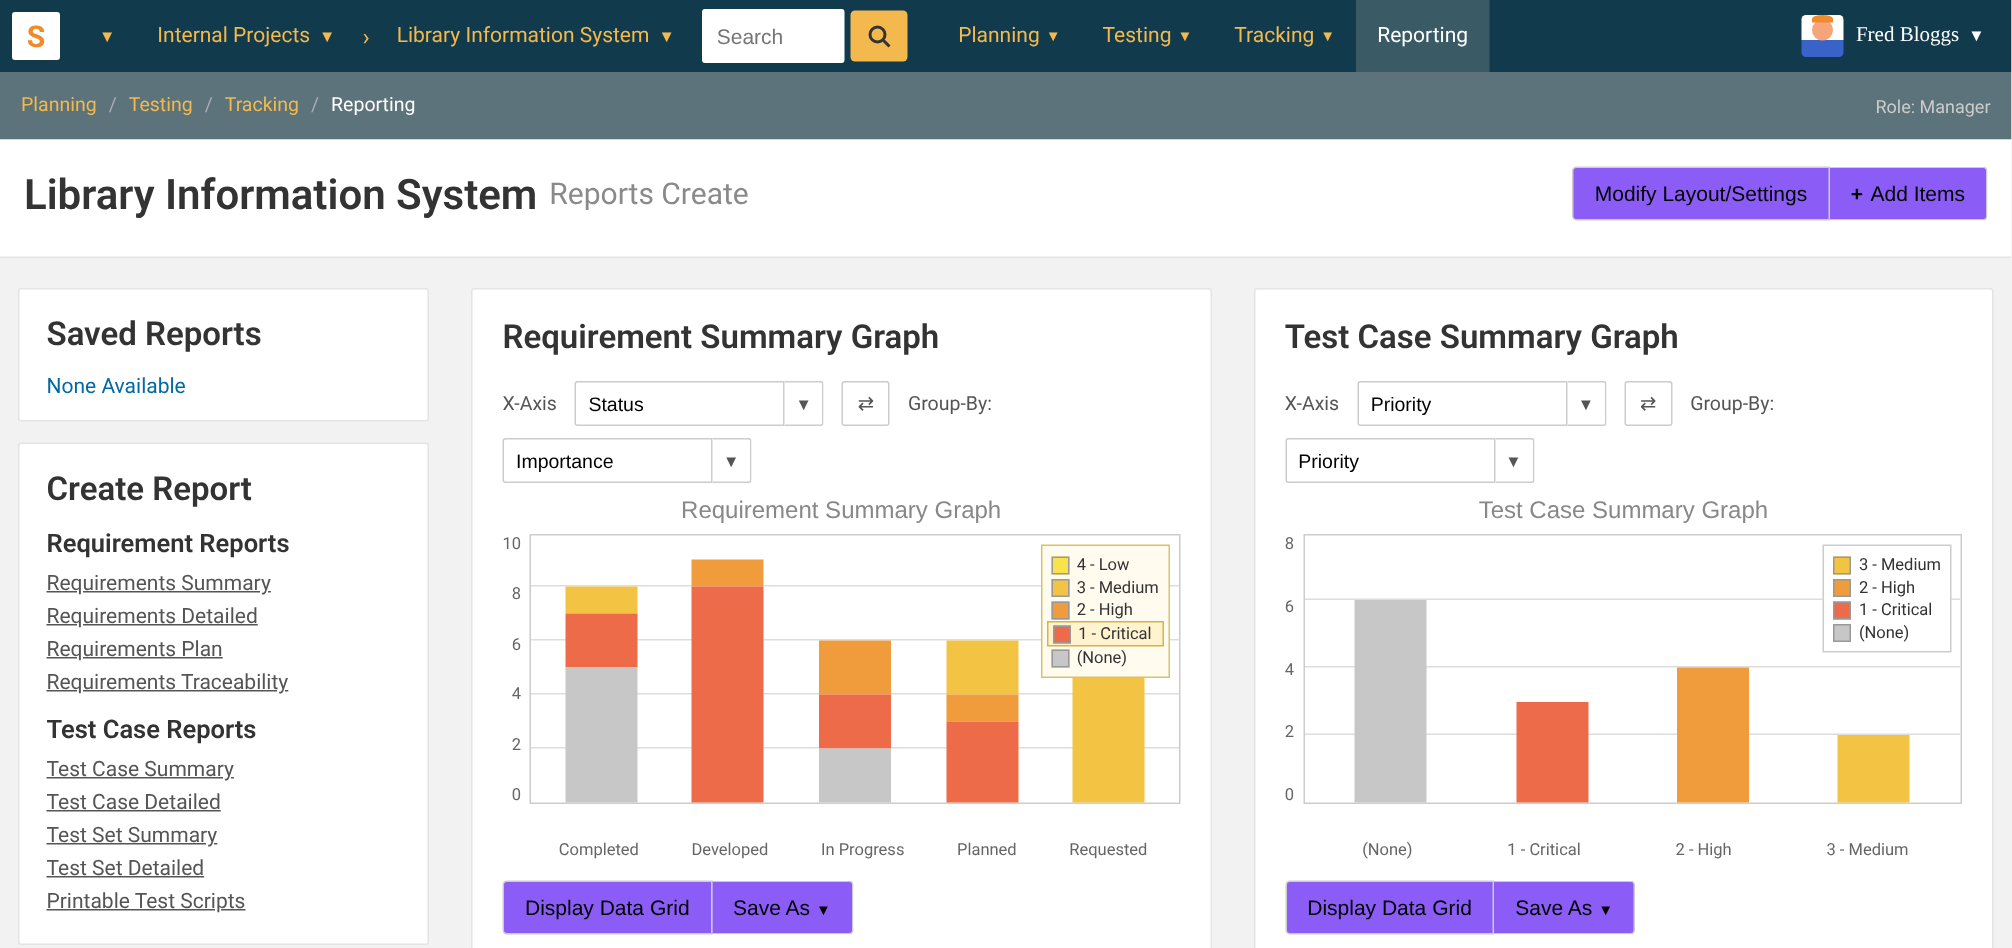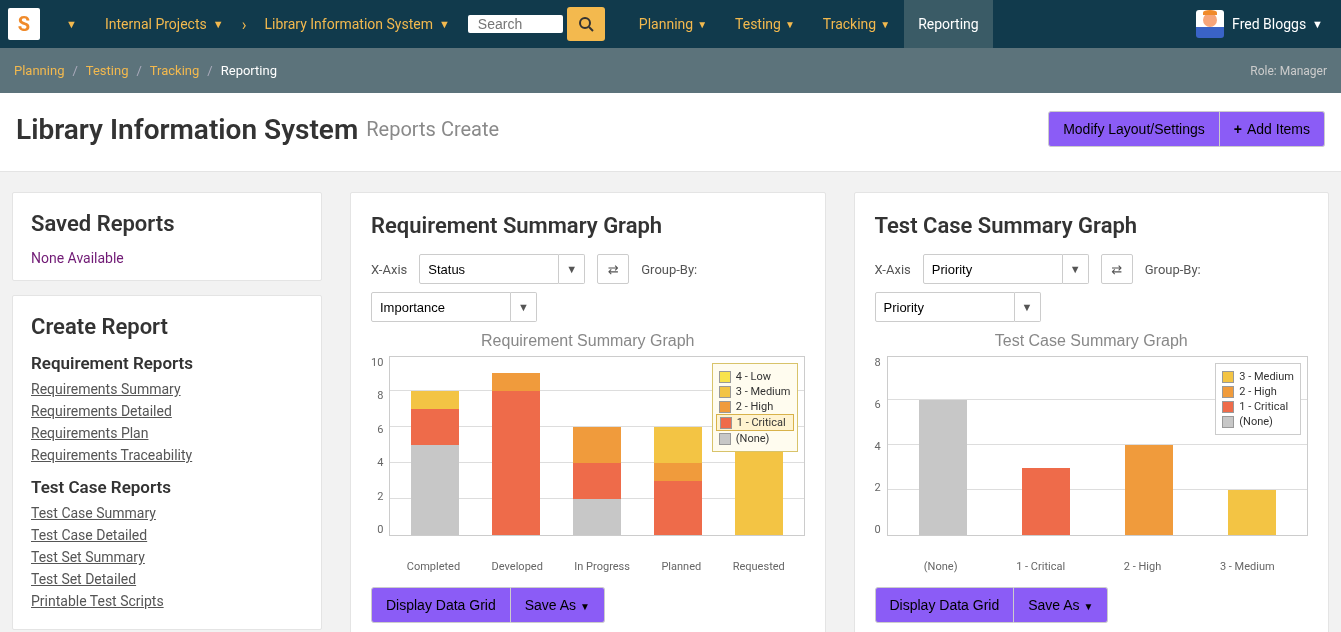--- a/index.html
+++ b/index.html
@@ -2,41 +2,41 @@
 <html><head>
 <meta charset="utf-8">
 <style>
 * { box-sizing: border-box; margin: 0; padding: 0; }
 body { font-family: -apple-system, "Segoe UI", Roboto, Helvetica, Arial, sans-serif; background: #f2f2f2; color: #333; width: 1341px; }
 .topbar { height: 48px; background: #113a4c; display: flex; align-items: center; padding: 0 8px; color: #f3b94e; }
 .logo { width: 32px; height: 32px; background: #fff; border-radius: 2px; display: flex; align-items: center; justify-content: center; color: #f08a2a; font-weight: bold; font-size: 20px; margin-right: 6px; }
 .nav-item { padding: 0 14px; height: 48px; display: flex; align-items: center; cursor: pointer; font-size: 14px; }
 .nav-item.active { background: #3a5b66; color: #fff; }
 .chev { margin-left: 6px; font-size: 11px; }
-.searchbox { width: 95px; height: 18px; border: none; padding: 0 10px; font-size: 14px; border-radius: 2px; margin-left: 4px; }
+.searchbox { width: 95px; height: 36px; border: none; padding: 0 10px; font-size: 14px; border-radius: 2px; margin-left: 4px; }
 .searchbtn { width: 38px; height: 34px; background: #f3b94e; border: none; border-radius: 3px; margin-left: 4px; cursor: pointer; display: flex; align-items: center; justify-content: center; }
-.nav-right { margin-left: auto; display: flex; align-items: flex-end; }
+.nav-right { margin-left: auto; display: flex; align-items: flex-end; font-family: Liberation Serif, serif; }
 .avatar { width: 28px; height: 28px; border-radius: 3px; background: linear-gradient(#fff 60%, #3a63c7 60%); margin-right: 8px; position: relative; }
 .avatar::before { content:""; position:absolute; width:14px; height:14px; background:#f6a57a; border-radius:50%; top:3px; left:7px; }
 .avatar::after { content:""; position:absolute; width:14px; height:5px; background:#f08a2a; border-radius:50% 50% 0 0; top:0; left:7px; }
 .user { color: #fff; font-size: 14px; display: flex; align-items: center; padding-right: 10px; cursor:pointer;}
 .breadcrumb-bar { height: 45px; background: #5c737b; display: flex; align-items: center; padding: 0 14px; font-size: 13px; color: #fff; }
 .breadcrumb-bar a { color: #f3b94e; text-decoration: none; }
 .breadcrumb-bar .sep { margin: 0 8px; color: #aab; }
 .role { margin-left: auto; color: #ccc; font-size: 12px;}
 .header-row { background: #fff; padding: 18px 16px 24px 16px; border-bottom: 1px solid #e4e4e4; display: flex; align-items: center; }
 .header-row h1 { font-size: 28px; font-weight: 600; color: #333; }
 .header-row .sub { font-size: 20px; color: #8a8a8a; margin-left: 8px; }
 .header-btns { margin-left: auto; display: flex; gap: 0; }
 .btn { border: 1px solid #ccc; background: #8b5cf6; padding: 9px 14px; font-size: 14px; cursor: pointer; }
 .btn:first-child{border-radius:3px 0 0 3px;}
 .btn:last-child{border-radius:0 3px 3px 0; border-left:none;}
 .main { display: flex; padding: 20px 12px; gap: 28px; align-items: flex-start; }
 .panel { background: #fff; border: 1px solid #e4e4e4; border-radius: 2px; }
-.side { width: 310px; display: flex; flex-direction: column; gap: 14px; }
+.side { width: 274px; display: flex; flex-direction: column; gap: 14px; }
 .side .panel { padding: 18px 18px 14px; }
 .side h2 { font-size: 22px; font-weight: 600; margin-bottom: 14px; }
 .side h3 { font-size: 17px; font-weight: 600; margin: 14px 0 8px; }
 .side .link { display: block; color: #555; text-decoration: underline; font-size: 14px; margin: 6px 0; cursor:pointer;}
 .charts { display: flex; gap: 28px; flex: 1; }
 .chart-panel { padding: 20px 20px 16px; flex: 1; }
 .chart-panel h2 { font-size: 22px; font-weight: 600; margin-bottom: 16px; }
 .ctl-row { display: flex; align-items: center; gap: 12px; margin-bottom: 8px; font-size: 13px; color: #555;}
 .sel { display: flex; }
 .sel input { border: 1px solid #ccc; height: 30px; padding: 0 8px; font-size: 13px; border-radius: 2px 0 0 2px; width: 140px; background:#fff;}
@@ -124,21 +124,21 @@
   <div class="header-btns">
     <button class="btn">Modify Layout/Settings</button>
     <button class="btn"><b style="margin-right:5px;">+</b><span>Add Items</span></button>
   </div>
 </div>
 
 <div class="main">
   <div class="side">
     <div class="panel">
       <h2>Saved Reports</h2>
-      <div style="font-size:14px;color:#701a75;">None Available</div>
+      <div style="font-size:14px;color:#0369a1;">None Available</div>
     </div>
     <div class="panel">
       <h2>Create Report</h2>
       <div id="cr-sections">
           <h3>Requirement Reports</h3>
           <a class="link">Requirements Summary</a>
           <a class="link">Requirements Detailed</a>
           <a class="link">Requirements Plan</a>
           <a class="link">Requirements Traceability</a>
           <h3>Test Case Reports</h3>

